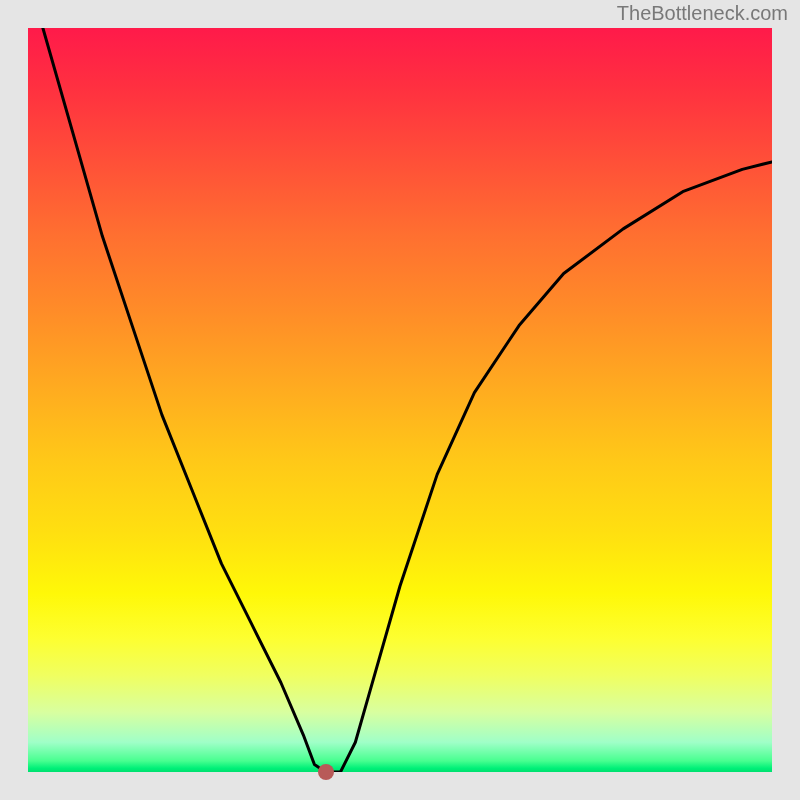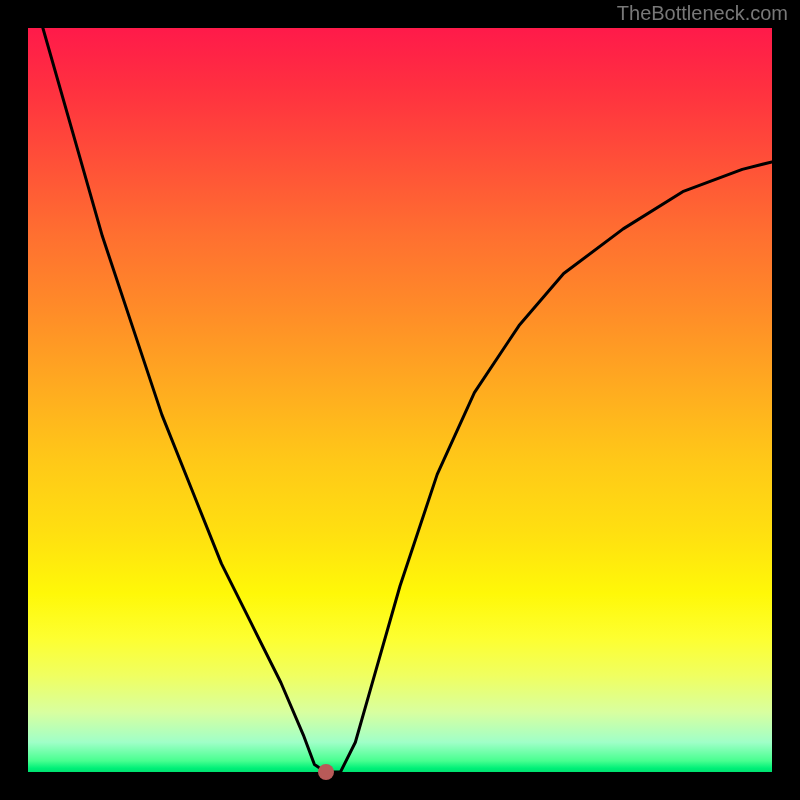--- a/index.html
+++ b/index.html
@@ -5,21 +5,21 @@
   body {
     margin: 0;
     padding: 0;
     background: #ffffff;
     font-family: Arial, Helvetica, sans-serif;
   }
   .chart-container {
     position: relative;
     width: 800px;
     height: 800px;
-    background: #000000;
+    background: #e5e5e5;
   }
   .attribution {
     position: absolute;
     top: 2px;
     right: 12px;
     color: #787878;
     font-size: 20px;
     font-weight: 400;
     font-family: Arial, sans-serif;
     z-index: 10;

